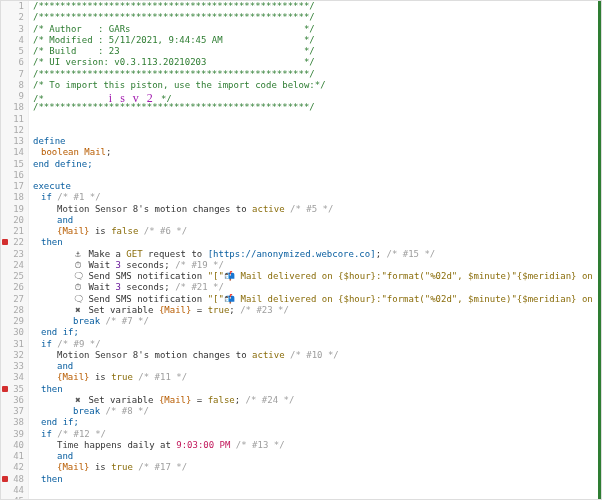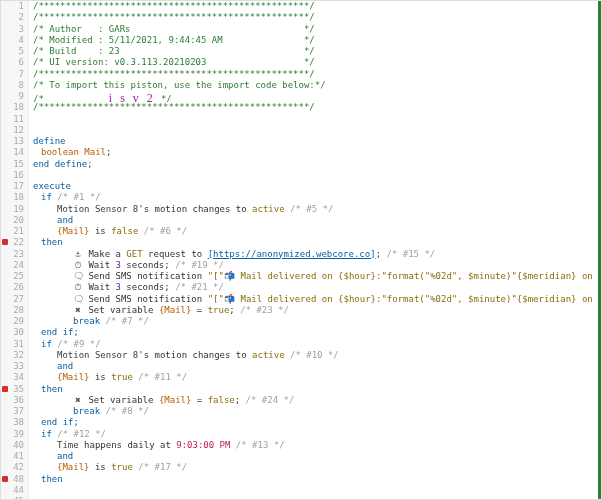--- a/index.html
+++ b/index.html
@@ -8,21 +8,21 @@
   .gutter{position:absolute;top:0;left:0;bottom:0;width:28px;background:#f7f7f7;border-right:1px solid #eee;color:#aaa;text-align:right;padding-right:4px;box-sizing:border-box;}
   .gutter div{height:1.25em;}
   .code{position:absolute;top:0;left:28px;right:3px;bottom:0;padding-left:4px;}
   .row{height:1.25em;white-space:pre;overflow:hidden;}
   .c-comment{color:#2e7d32;}
   .c-key{color:#0a5fa0;}
   .c-type{color:#b85c00;}
   .c-var{color:#b85c00;}
   .c-name{color:#3b3b3b;}
   .c-str{color:#8a6d0b;}
-  .c-link{color:#0a5fa0;text-decoration:underline;}
+  .c-link{color:#0a5fa0;}
   .c-num{color:#6a1b9a;}
   .c-time{color:#c2185b;}
   .c-noteid{color:#9e9e9e;}
   .ico{display:inline-block;width:10px;text-align:center;color:#555;}
   .big{font-family:Georgia,"Times New Roman",serif;font-size:12px;letter-spacing:8px;color:#a21caf;}
   .dot{position:absolute;left:1px;width:6px;height:6px;background:#d32f2f;border-radius:1px;}
   .dot.r22{top:calc(1.25em * 21 + 2px);}
   .dot.r35{top:calc(1.25em * 34 + 2px);}
   .dot.r43{top:calc(1.25em * 42 + 2px);}
   .i1{padding-left:8px;} .i2{padding-left:24px;} .i3{padding-left:40px;}

